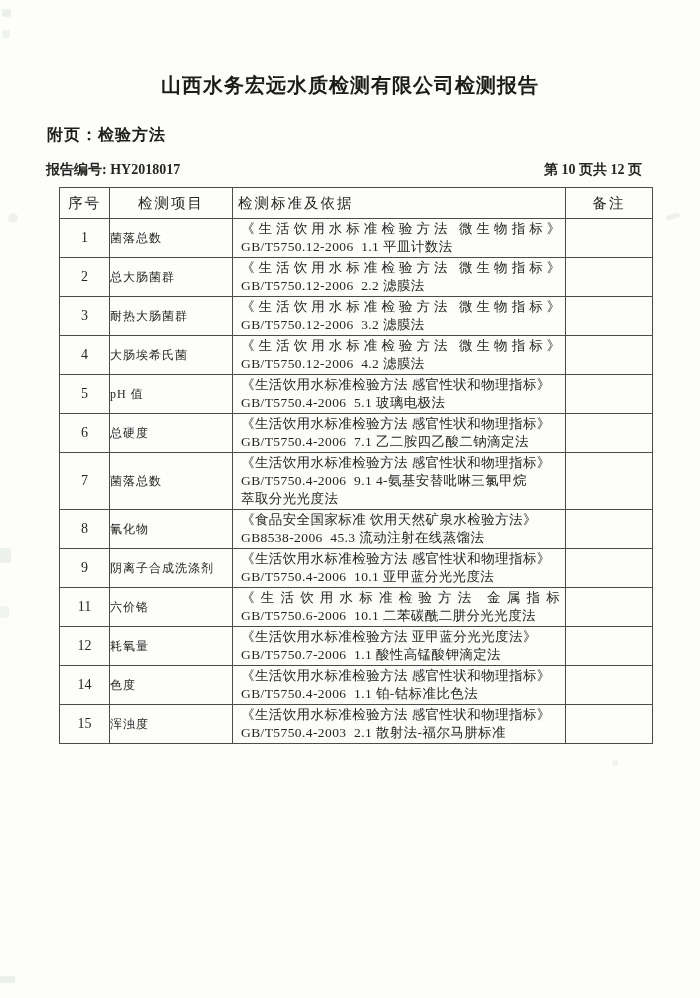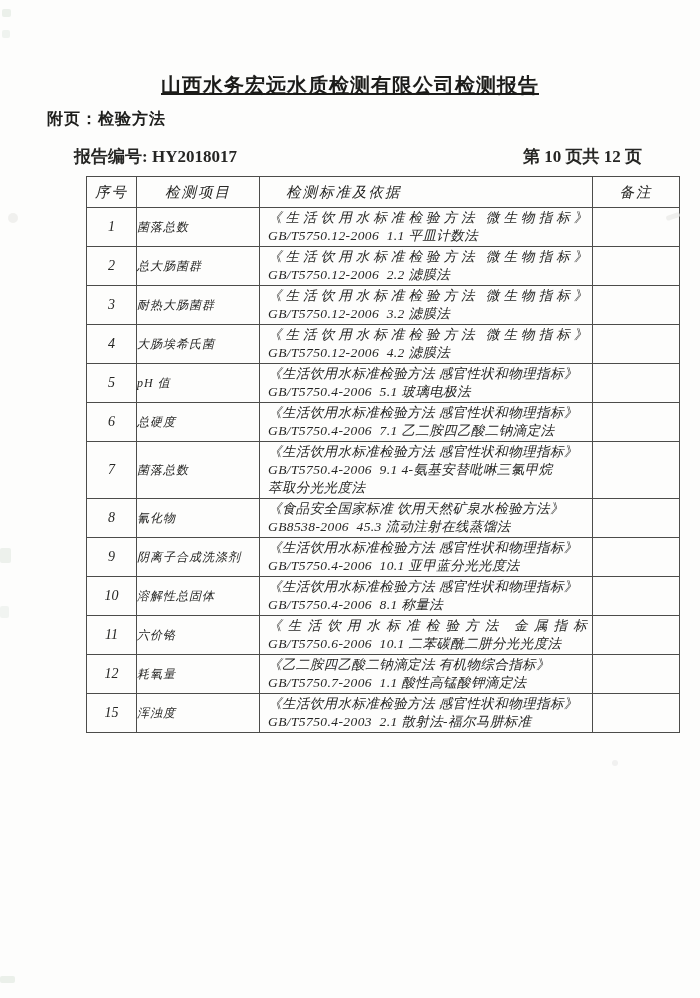--- a/index.html
+++ b/index.html
@@ -16,58 +16,56 @@
     overflow: hidden;
   }
   .doc-title {
     margin-top: 72px;
     text-align: center;
     font-family: "Liberation Sans", "DejaVu Sans", sans-serif;
     font-weight: bold;
     font-size: 20px;
     letter-spacing: 1px;
     color: #1c1c1a;
-    text-decoration: underline;
   }
   .attachment {
-    margin: 10px 0 0 47px;
+    margin: 26px 0 0 47px;
     font-family: "Liberation Sans", "DejaVu Sans", sans-serif;
     font-weight: bold;
     font-size: 16px;
     letter-spacing: 1px;
     color: #1e1e1c;
   }
   .report-line {
     display: flex;
     justify-content: space-between;
-    margin: 15px 58px 0 74px;
-    font-size: 17px;
+    margin: 15px 58px 0 46px;
+    font-size: 14px;
     font-weight: 600;
     color: #262624;
     gap: 48px;
   }
   table.methods {
-    margin: 8px 0 0 86px;
+    margin: 8px 0 0 59px;
     width: 593px;
     border-collapse: collapse;
     table-layout: fixed;
-    font-style: italic;
   }
   table.methods th, table.methods td {
     border: 1px solid #4c4c4a;
     vertical-align: middle;
     color: #262624;
   }
   table.methods th {
     height: 31px;
     font-weight: normal;
     font-size: 14.5px;
     letter-spacing: 2px;
   }
-  th.h-std { text-align: left; padding-left: 26px; }
+  th.h-std { text-align: left; padding-left: 5px; }
   td.c-no {
     text-align: center;
     font-size: 14px;
   }
   td.c-item {
     text-align: left;
     font-size: 12px;
     letter-spacing: 1px;
   }
   td.c-std { padding: 1px 2px 1px 8px; }
@@ -207,43 +205,43 @@
         <tr>
           <td class="c-no">9</td>
           <td class="c-item">阴离子合成洗涤剂</td>
           <td class="c-std">
             <div>《生活饮用水标准检验方法 感官性状和物理指标》</div>
             <div>GB/T5750.4-2006  10.1 亚甲蓝分光光度法</div>
           </td>
           <td class="c-remark"></td>
         </tr>
         <tr>
-          <td class="c-no">10</td>
-          <td class="c-item">溶解性总固体</td>
-          <td class="c-std">
-            <div>《生活饮用水标准检验方法 感官性状和物理指标》</div>
-            <div>GB/T5750.4-2006  8.1 称量法</div>
-          </td>
-          <td class="c-remark"></td>
-        </tr>
-        <tr>
           <td class="c-no">11</td>
           <td class="c-item">六价铬</td>
           <td class="c-std">
             <div class="spread-2">《生活饮用水标准检验方法 金属指标》</div>
             <div>GB/T5750.6-2006  10.1 二苯碳酰二肼分光光度法</div>
           </td>
           <td class="c-remark"></td>
         </tr>
         <tr>
           <td class="c-no">12</td>
           <td class="c-item">耗氧量</td>
           <td class="c-std">
-            <div>《乙二胺四乙酸二钠滴定法 有机物综合指标》</div>
+            <div>《生活饮用水标准检验方法 亚甲蓝分光光度法》</div>
             <div>GB/T5750.7-2006  1.1 酸性高锰酸钾滴定法</div>
+          </td>
+          <td class="c-remark"></td>
+        </tr>
+        <tr>
+          <td class="c-no">14</td>
+          <td class="c-item">色度</td>
+          <td class="c-std">
+            <div>《生活饮用水标准检验方法 感官性状和物理指标》</div>
+            <div>GB/T5750.4-2006  1.1 铂-钴标准比色法</div>
           </td>
           <td class="c-remark"></td>
         </tr>
         <tr>
           <td class="c-no">15</td>
           <td class="c-item">浑浊度</td>
           <td class="c-std">
             <div>《生活饮用水标准检验方法 感官性状和物理指标》</div>
             <div>GB/T5750.4-2003  2.1 散射法-福尔马肼标准</div>
           </td>

